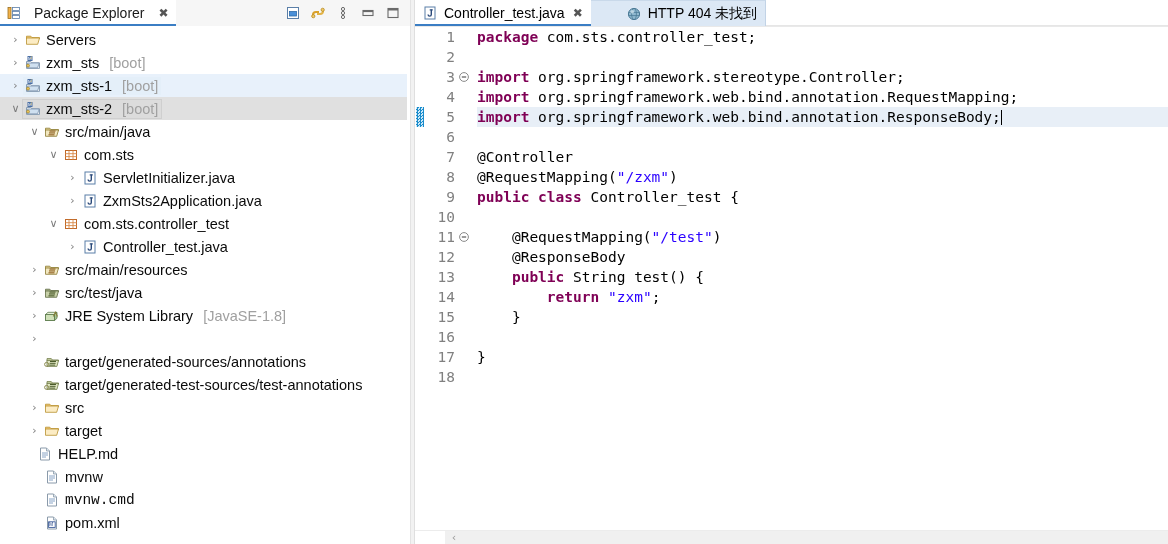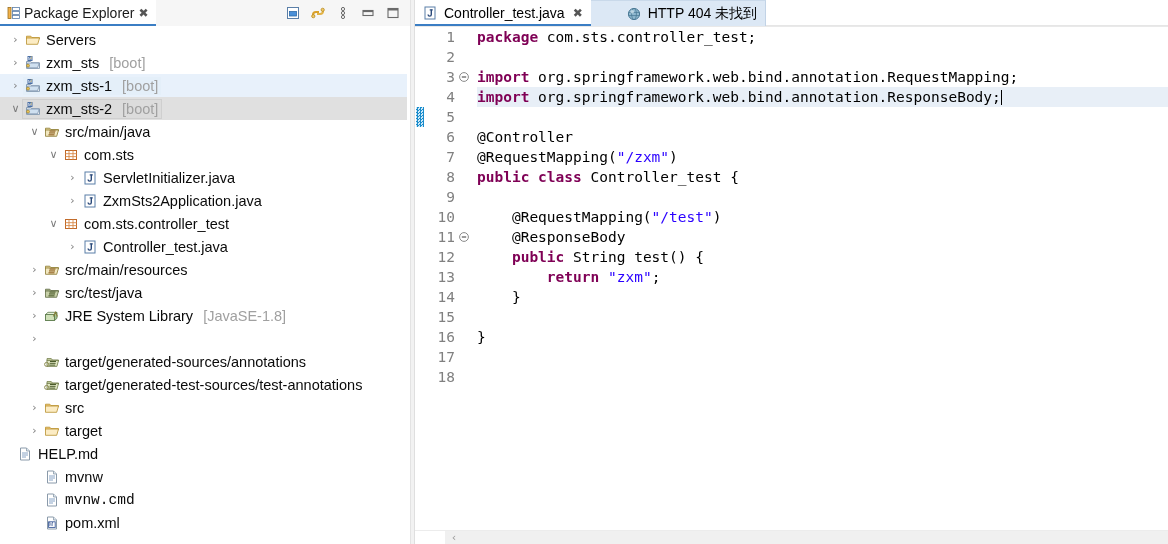--- a/index.html
+++ b/index.html
@@ -24,21 +24,21 @@
     height: 26px;
     display: flex; align-items: stretch;
     background: #f6f6f6;
     position: relative;
   }
   .view-tab {
     display: flex; align-items: center;
     padding: 0 7px 0 6px;
     background: #ffffff;
     height: 26px;
-    gap: 2px;
+    gap: 12px;
     position: relative;
   }
   .view-tab::after {
     content: ""; position: absolute; left: 0; right: 0; bottom: 0;
     height: 2px; background: #3b7ec4;
   }
   .view-tab .tab-title {
     font-size: 14px; color: #1a1a1a; white-space: nowrap;
   }
   .tab-close {
@@ -447,21 +447,21 @@
         <div class="row" style="padding-left: 27px;">
           <span class="arrow">›</span>
           <span class="hl">
             <span class="ico"><svg width="16" height="16" viewBox="0 0 16 16">
                 <path d="M1.5 4.2 h4.3 l1.2 1.4 h7.5 v1.2 h-13 z" fill="#f3cb7a" stroke="#b8902f" stroke-width="0.8"></path>
                 <path d="M1.5 6 h13 l-1.8 6.3 h-11.2 z" fill="#fcecc4" stroke="#b8902f" stroke-width="0.8"></path>
               </svg></span>
             <span class="lbl">target</span>
           </span>
         </div>
-        <div class="row" style="">
+        <div class="row" style=" margin-left: 20px;">
           <span class="arrow none">&nbsp;</span>
           <span class="hl">
             <span class="ico"><svg width="16" height="16" viewBox="0 0 16 16">
                 <path d="M3.5 2 h6 l3 3 v9 h-9 z" fill="#ffffff" stroke="#8a9aaa" stroke-width="1"></path>
                 <path d="M9.5 2 v3 h3" fill="#dde6ee" stroke="#8a9aaa" stroke-width="0.8"></path>
                 <path d="M5 7 h6 M5 9 h6 M5 11 h4" stroke="#7a9ac0" stroke-width="0.9"></path>
               </svg></span>
             <span class="lbl">HELP.md</span>
           </span>
         </div>
@@ -575,20 +575,21 @@
           <div class="gnum">&nbsp;</div>
           <div class="gnum">&nbsp;</div>
           <div class="gnum">&nbsp;</div>
           <div class="gnum">&nbsp;</div>
           <div class="gnum">&nbsp;</div>
           <div class="gnum">&nbsp;</div>
         </div>
       <div id="code">
           <div class="cline"><span class="kw">package</span><span class="pl"> com.sts.controller_test;</span></div>
           <div class="cline">&nbsp;</div>
+          <div class="cline"><span class="kw">import</span><span class="pl"> org.springframework.stereotype.Controller;</span></div>
           <div class="cline"><span class="kw">import</span><span class="pl"> org.springframework.web.bind.annotation.RequestMapping;</span></div>
           <div class="cline current"><span class="kw">import</span><span class="pl"> org.springframework.web.bind.annotation.ResponseBody;</span><span class="caret"></span></div>
           <div class="cline">&nbsp;</div>
           <div class="cline"><span class="pl">@Controller</span></div>
           <div class="cline"><span class="pl">@RequestMapping(</span><span class="str">"/zxm"</span><span class="pl">)</span></div>
           <div class="cline"><span class="kw">public class</span><span class="pl"> Controller_test {</span></div>
           <div class="cline">&nbsp;</div>
           <div class="cline"><span class="pl">    @RequestMapping(</span><span class="str">"/test"</span><span class="pl">)</span></div>
           <div class="cline"><span class="pl">    @ResponseBody</span></div>
           <div class="cline"><span class="pl">    </span><span class="kw">public</span><span class="pl"> String test() {</span></div>

